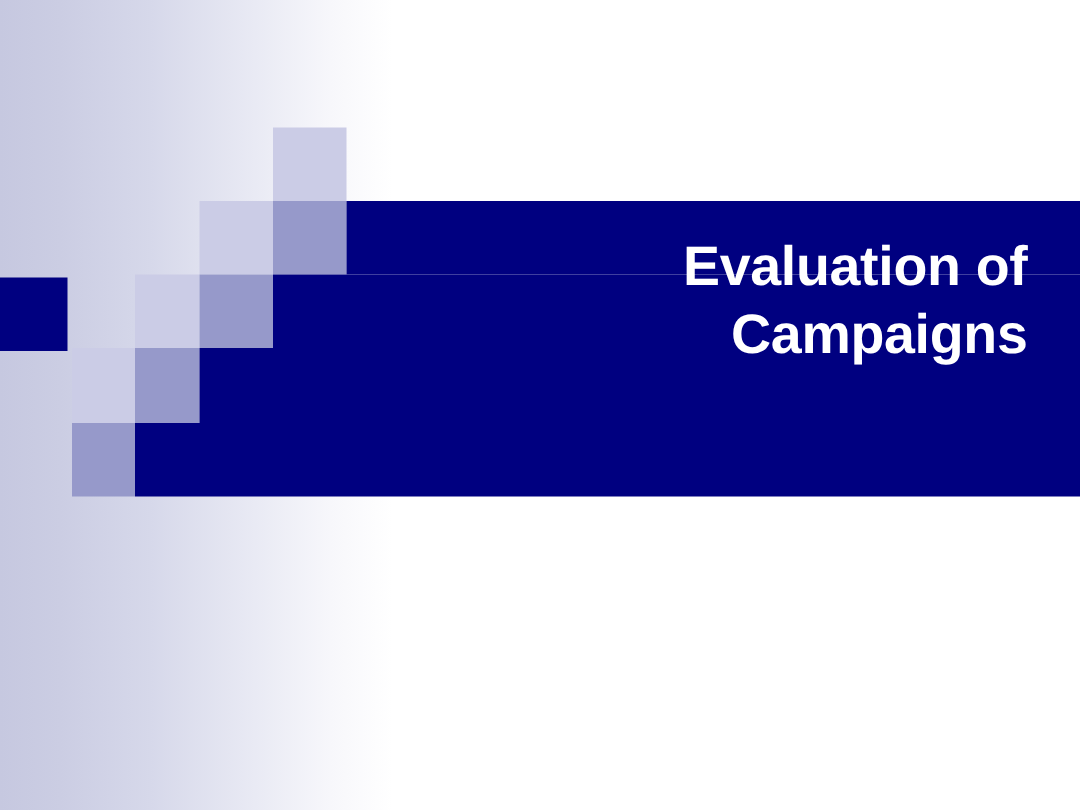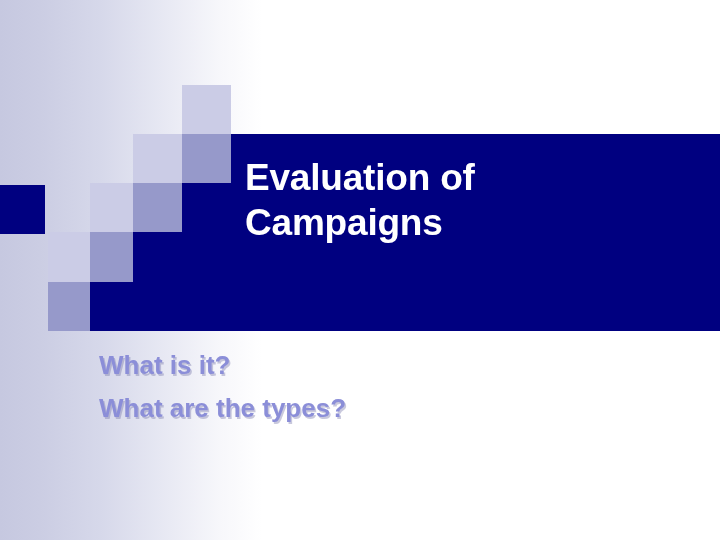--- a/index.html
+++ b/index.html
@@ -57,20 +57,21 @@
     left: 245px;
     top: 155px;
     width: 440px;
     color: #ffffff;
     font-family: "Liberation Sans", sans-serif;
     font-size: 37px;
     font-weight: bold;
     line-height: 45px;
     letter-spacing: -0.2px;
     white-space: pre-line;
+    text-align: right;
   }
 
   
   #subtitle {
     position: absolute;
     left: 99px;
     top: 344px;
     width: 560px;
   }
   .subtitle-line {
@@ -112,18 +113,14 @@
   <div id="title-band-wrap">
     <div class="band-part" style="left:231px; top:134px; width:489px; height:49px;"></div>
     <div class="band-part" style="left:182px; top:183px; width:538px; height:49px;"></div>
     <div class="band-part" style="left:133px; top:232px; width:587px; height:50px;"></div>
     <div class="band-part" style="left:90px;  top:282px; width:630px; height:49px;"></div>
   </div>
 
   <div id="title">Evaluation of
 Campaigns</div>
 
-  <div id="subtitle">
-    <div class="subtitle-line">What is it?</div>
-    <div class="subtitle-line">What are the types?</div>
-  </div>
 
 </div>
 
 </body></html>

